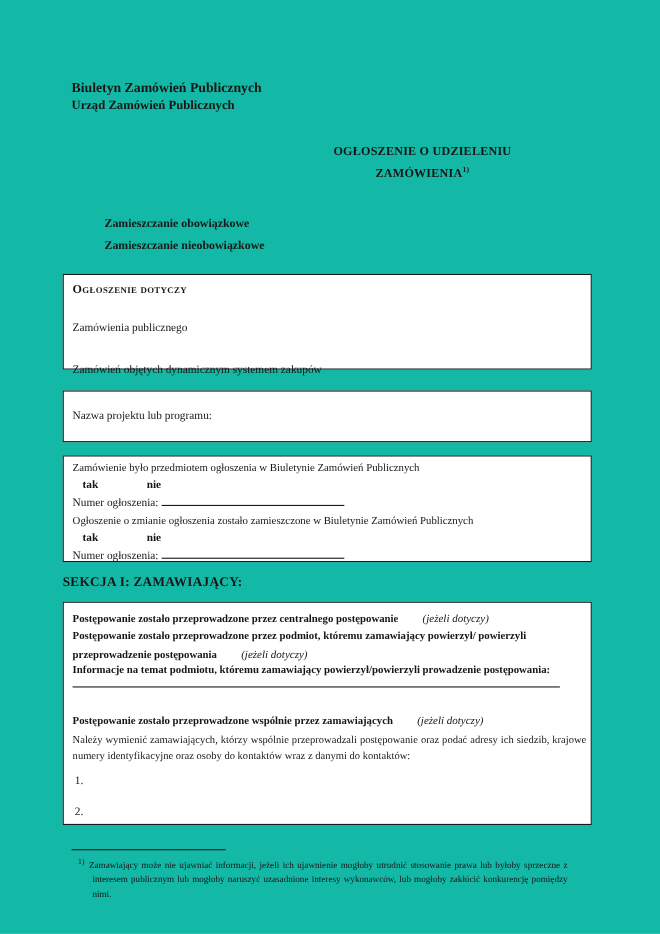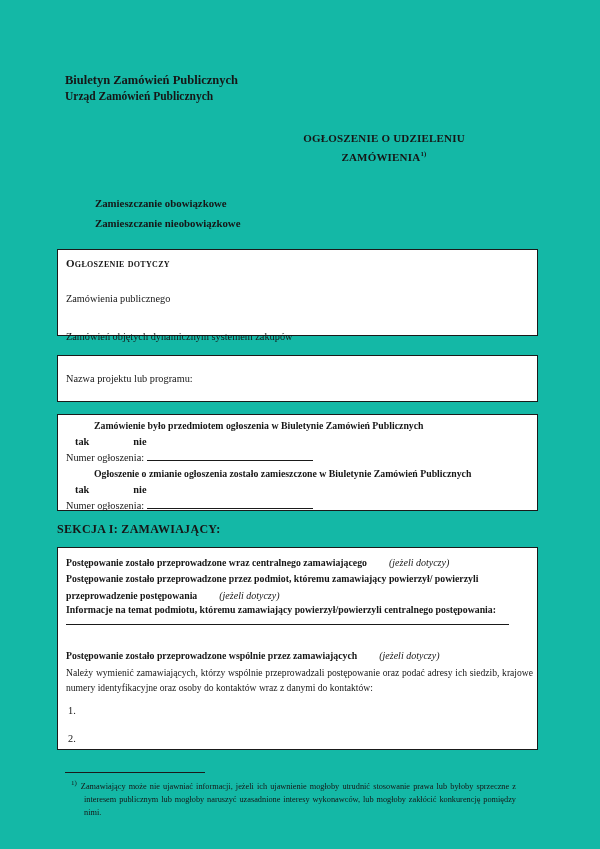--- a/index.html
+++ b/index.html
@@ -26,21 +26,21 @@
   .box1 .sc{font-variant:small-caps;font-weight:bold;font-size:11px;letter-spacing:.3px;
     line-height:14px;margin-bottom:20px;font-family:Liberation Serif, serif;}
   .box1 .opt{font-size:10.3px;line-height:18px;margin-top:20px;}
   .box2{top:355px;height:47px;padding:6px 8px 0 8px;}
   .box2 .l1{font-size:9.6px;font-weight:bold;white-space:nowrap;line-height:13px;}
   .box2 .yes{margin-left:10px;}
   .box2 .no{margin-left:18px;}
   .box2 .reg{font-size:10.3px;margin-top:10px;line-height:13px;}
   .box3{top:414px;height:97px;padding:4px 8px;}
   .box3 > div{line-height:13px;margin-bottom:3px;}
-  .box3 .s{font-size:9.8px;font-weight:bold;margin-left:28px;}
+  .box3 .s{font-size:9.8px;font-weight:normal;}
   .box3 .yn{font-size:10.3px;font-weight:bold;padding-left:9px;}
   .box3 .nie{margin-left:44px;}
   .box3 .num{font-size:10.3px;}
   .uline{display:inline-block;width:166px;height:8px;border-bottom:1px solid #1a1a1a;margin-left:3px;}
   
   .sekcja{position:absolute;left:57px;top:522px;margin:0;font-size:12px;font-weight:bold;letter-spacing:.3px;}
   
   .box4{top:547px;height:203px;padding:6px 4px 6px 8px;}
   .box4 p{margin:0;}
   .b{font-weight:bold;font-size:9.8px;}
@@ -105,26 +105,26 @@
     </div>
     <div class="num">
       <span>Numer ogłoszenia:</span><span class="uline"></span>
     </div>
   </section>
 
   <h2 class="sekcja">SEKCJA I: ZAMAWIAJĄCY:</h2>
 
   <section class="box box4">
     <p class="bl1">
-      <span class="b">Postępowanie zostało przeprowadzone wraz centralnego zamawiającego</span><span class="spacer"></span><span class="it">(jeżeli dotyczy)</span>
+      <span class="b">Postępowanie zostało przeprowadzone przez centralnego postępowanie</span><span class="spacer"></span><span class="it">(jeżeli dotyczy)</span>
     </p>
     <p class="bl2">
       <span class="b">Postępowanie zostało przeprowadzone przez podmiot, któremu zamawiający powierzył/ powierzyli przeprowadzenie postępowania</span><span class="spacer"></span><span class="it">(jeżeli dotyczy)</span>
     </p>
-    <p class="b info">Informacje na temat podmiotu, któremu zamawiający powierzył/powierzyli centralnego postępowania:</p>
+    <p class="b info">Informacje na temat podmiotu, któremu zamawiający powierzył/powierzyli prowadzenie postępowania:</p>
     <div class="fill"></div>
     <p class="bl1 joint">
       <span class="b">Postępowanie zostało przeprowadzone wspólnie przez zamawiających</span><span class="spacer"></span><span class="it">(jeżeli dotyczy)</span>
     </p>
     <p class="desc">Należy wymienić zamawiających, którzy wspólnie przeprowadzali postępowanie oraz podać adresy ich siedzib, krajowe numery identyfikacyjne oraz osoby do kontaktów wraz z danymi do kontaktów:</p>
     <p class="item1">1.</p>
     <p class="item2">2.</p>
   </section>
 
   <div class="fn-rule"></div>

